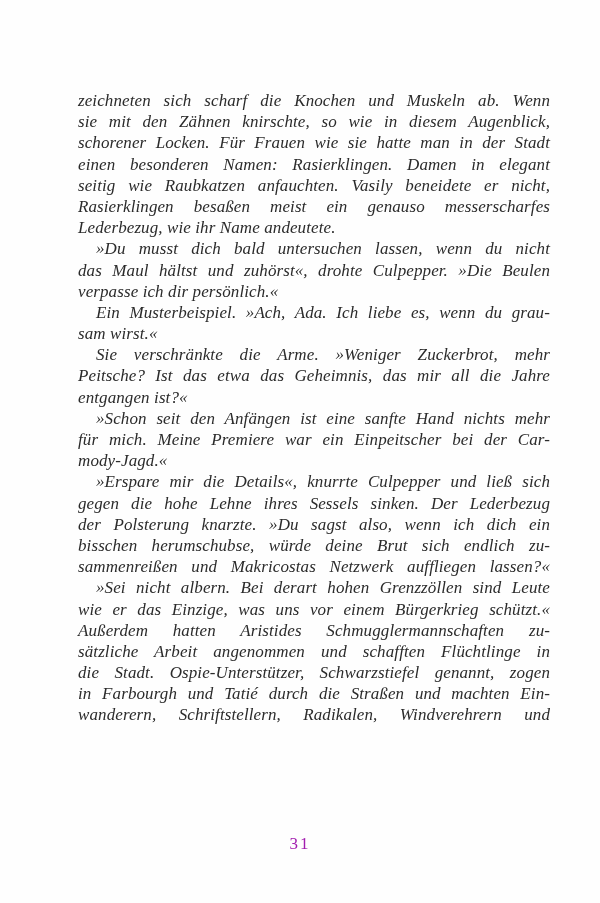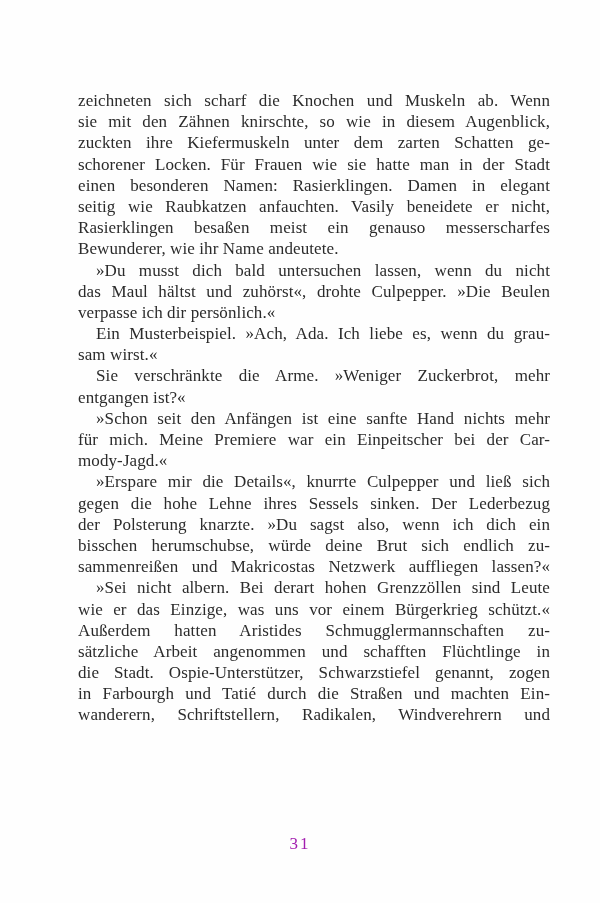--- a/index.html
+++ b/index.html
@@ -21,20 +21,21 @@
     top: 90px;
     width: 472px;
     color: #2b2b2b;
     font-size: 17px;
     line-height: 21.2px;
     letter-spacing: 0.1px;
   }
   .line {
     height: 21.2px;
     overflow: visible;
+    font-style: italic;
   }
   .line.just {
     text-align: justify;
     text-align-last: justify;
   }
   .line.last {
     text-align: left;
     text-align-last: left;
   }
   .line.indent {
@@ -51,32 +52,32 @@
     color: #a21caf;
   }
 </style>
 </head>
 <body>
 
 <div class="book-page">
   <div class="text-block">
       <div class="line just">zeichneten sich scharf die Knochen und Muskeln ab. Wenn</div>
       <div class="line just">sie mit den Zähnen knirschte, so wie in diesem Augenblick,</div>
-      <div class="line just">zuckten ihre Kiefermuskeln unter dem zarten Schatten ge-</div>
       <div class="line just">schorener Locken. Für Frauen wie sie hatte man in der Stadt</div>
       <div class="line just">einen besonderen Namen: Rasierklingen. Damen in elegant</div>
       <div class="line just">seitig wie Raubkatzen anfauchten. Vasily beneidete er nicht,</div>
       <div class="line just">Rasierklingen besaßen meist ein genauso messerscharfes</div>
-      <div class="line last">Bewunderer, wie ihr Name andeutete.</div>
+      <div class="line last">Lederbezug, wie ihr Name andeutete.</div>
       <div class="line just indent">»Du musst dich bald untersuchen lassen, wenn du nicht</div>
       <div class="line just">das Maul hältst und zuhörst«, drohte Culpepper. »Die Beulen</div>
       <div class="line last">verpasse ich dir persönlich.«</div>
       <div class="line just indent">Ein Musterbeispiel. »Ach, Ada. Ich liebe es, wenn du grau-</div>
       <div class="line last">sam wirst.«</div>
       <div class="line just indent">Sie verschränkte die Arme. »Weniger Zuckerbrot, mehr</div>
+      <div class="line just">Peitsche? Ist das etwa das Geheimnis, das mir all die Jahre</div>
       <div class="line last">entgangen ist?«</div>
       <div class="line just indent">»Schon seit den Anfängen ist eine sanfte Hand nichts mehr</div>
       <div class="line just">für mich. Meine Premiere war ein Einpeitscher bei der Car-</div>
       <div class="line last">mody-Jagd.«</div>
       <div class="line just indent">»Erspare mir die Details«, knurrte Culpepper und ließ sich</div>
       <div class="line just">gegen die hohe Lehne ihres Sessels sinken. Der Lederbezug</div>
       <div class="line just">der Polsterung knarzte. »Du sagst also, wenn ich dich ein</div>
       <div class="line just">bisschen herumschubse, würde deine Brut sich endlich zu-</div>
       <div class="line just">sammenreißen und Makricostas Netzwerk auffliegen lassen?«</div>
       <div class="line just indent">»Sei nicht albern. Bei derart hohen Grenzzöllen sind Leute</div>

